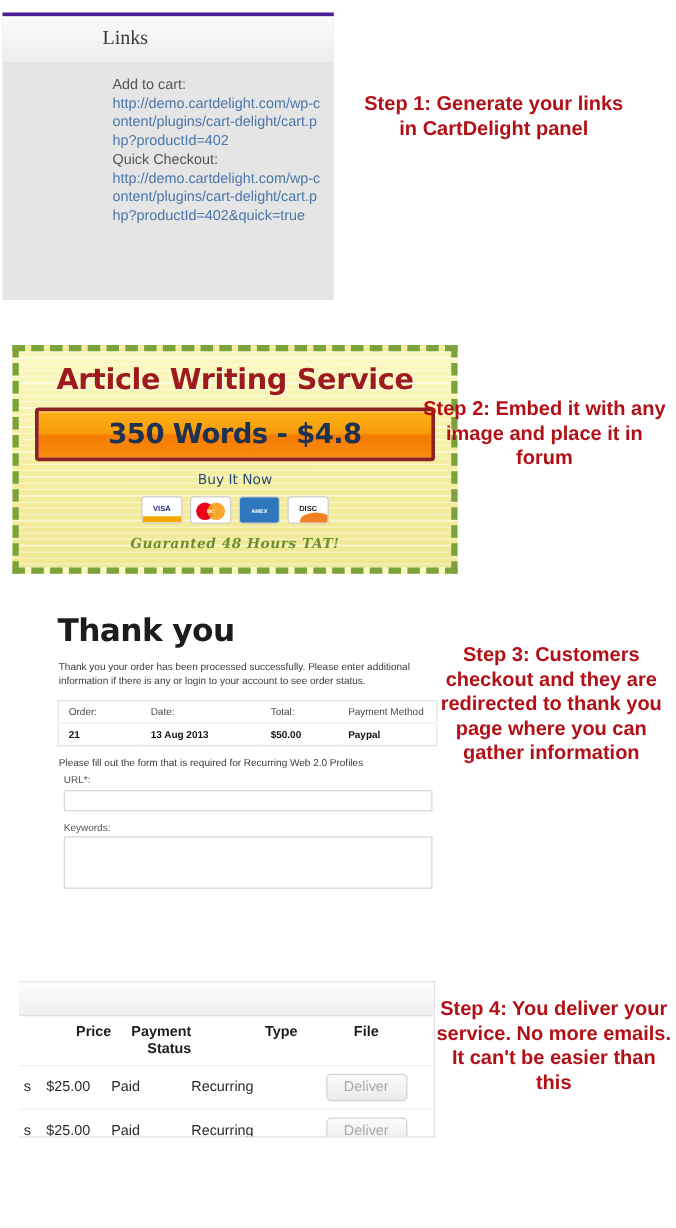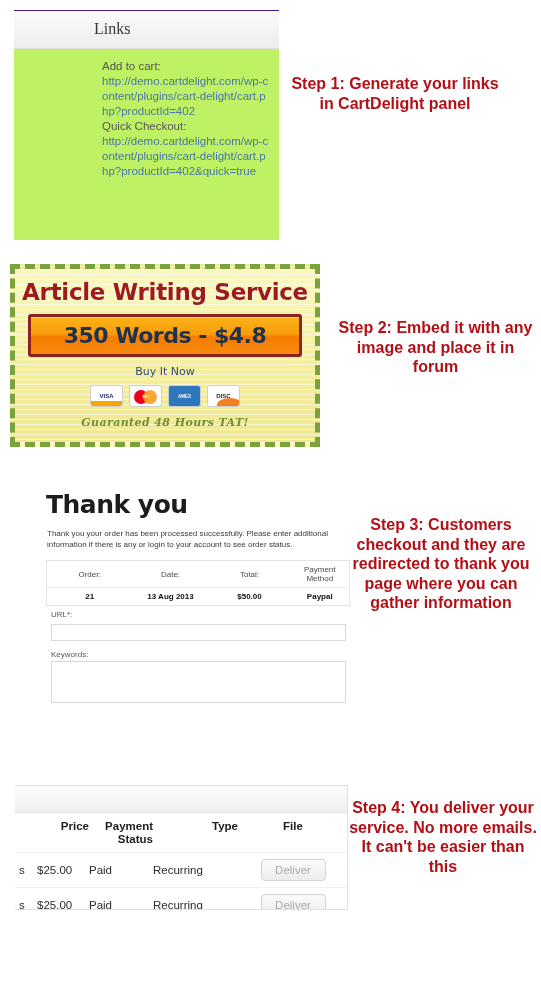--- a/index.html
+++ b/index.html
@@ -18,24 +18,24 @@
     color: #b21016;
     font-weight: bold;
     text-align: center;
     line-height: 1.22;
     font-family: "Liberation Sans", sans-serif;
   }
 
   
   .links-panel {
     position: absolute;
-    left: 14px; top: 10px;
+    left: 2px; top: 10px;
     width: 265px; height: 230px;
-    background: #bef264;
-    border-top: 1px solid #4c1d95;
+    background: #e5e5e5;
+    border-top: 3px solid #4c1d95;
     overflow: hidden;
   }
   .links-panel-header {
     height: 38px;
     background: linear-gradient(to bottom, #fbfbfb 0%, #ededed 100%);
     border-bottom: 1px solid #e0e0e0;
     position: relative;
   }
   .links-panel-header .title {
     position: absolute;
@@ -48,22 +48,22 @@
     padding: 10px 10px 0 88px;
     font-size: 11.5px;
     line-height: 15px;
   }
   .links-lead { color: #555; display: block; }
   .links-url { color: #4a76a8; display: block; word-break: break-all; cursor: pointer; }
 
   
   .banner {
     position: absolute;
-    left: 10px; top: 264px;
-    width: 310px; height: 183px;
+    left: 10px; top: 276px;
+    width: 356px; height: 183px;
     background: #f7f3a8;
     border: 5px dashed #7ca23c;
     background-image:
       repeating-linear-gradient(to bottom, rgba(255,255,255,0.55) 0px, rgba(255,255,255,0.55) 1px, rgba(0,0,0,0) 1px, rgba(0,0,0,0) 5px),
       linear-gradient(to bottom, #faf8c0 0%, #f4eea0 55%, #efe894 100%);
     overflow: hidden;
   }
   .banner-title {
     margin-top: 10px;
     text-align: center;
@@ -171,22 +171,22 @@
   }
   .order-table {
     margin: 10px 22px 0 22px;
     border: 1px solid #e3e3e3;
     border-collapse: collapse;
     width: 304px;
     table-layout: fixed;
   }
   .order-table th, .order-table td {
     font-size: 8px;
-    text-align: center;
-    padding: 4px 0 4px 20px;
+    text-align: left;
+    padding: 4px 0 4px 8px;
   }
   .order-table th { color: #4a4a4a; font-weight: normal; }
   .order-table td { color: #111; font-weight: bold; border-top: 1px solid #efefef; }
   .ty-formlead {
     margin: 9px 0 0 23px;
     font-size: 8px;
     color: #3a3a3a;
   }
   .field-label {
     margin: 4px 0 2px 27px;
@@ -327,20 +327,21 @@
       </tr>
       <tr>
         <td>21</td>
         <td>13 Aug 2013</td>
         <td>$50.00</td>
         <td>Paypal</td>
       </tr>
     </tbody>
       </table>
 
+    <div class="ty-formlead">Please fill out the form that is required for Recurring Web 2.0 Profiles</div>
     <div class="field-label">URL*:</div>
     <input class="field-input" type="text" value="" style="">
     <div class="field-label" style="margin-top:9px">Keywords:</div>
     <textarea class="field-textarea" style=""></textarea>
   </div>
 
   <div class="step-label" style="left:348px; top:515px; width:186px; font-size:16px;">Step 3: Customers checkout and they are redirected to thank you page where you can gather information</div>
 
   <div class="deliver-wrap">
     <div class="deliver-topbar"></div>

